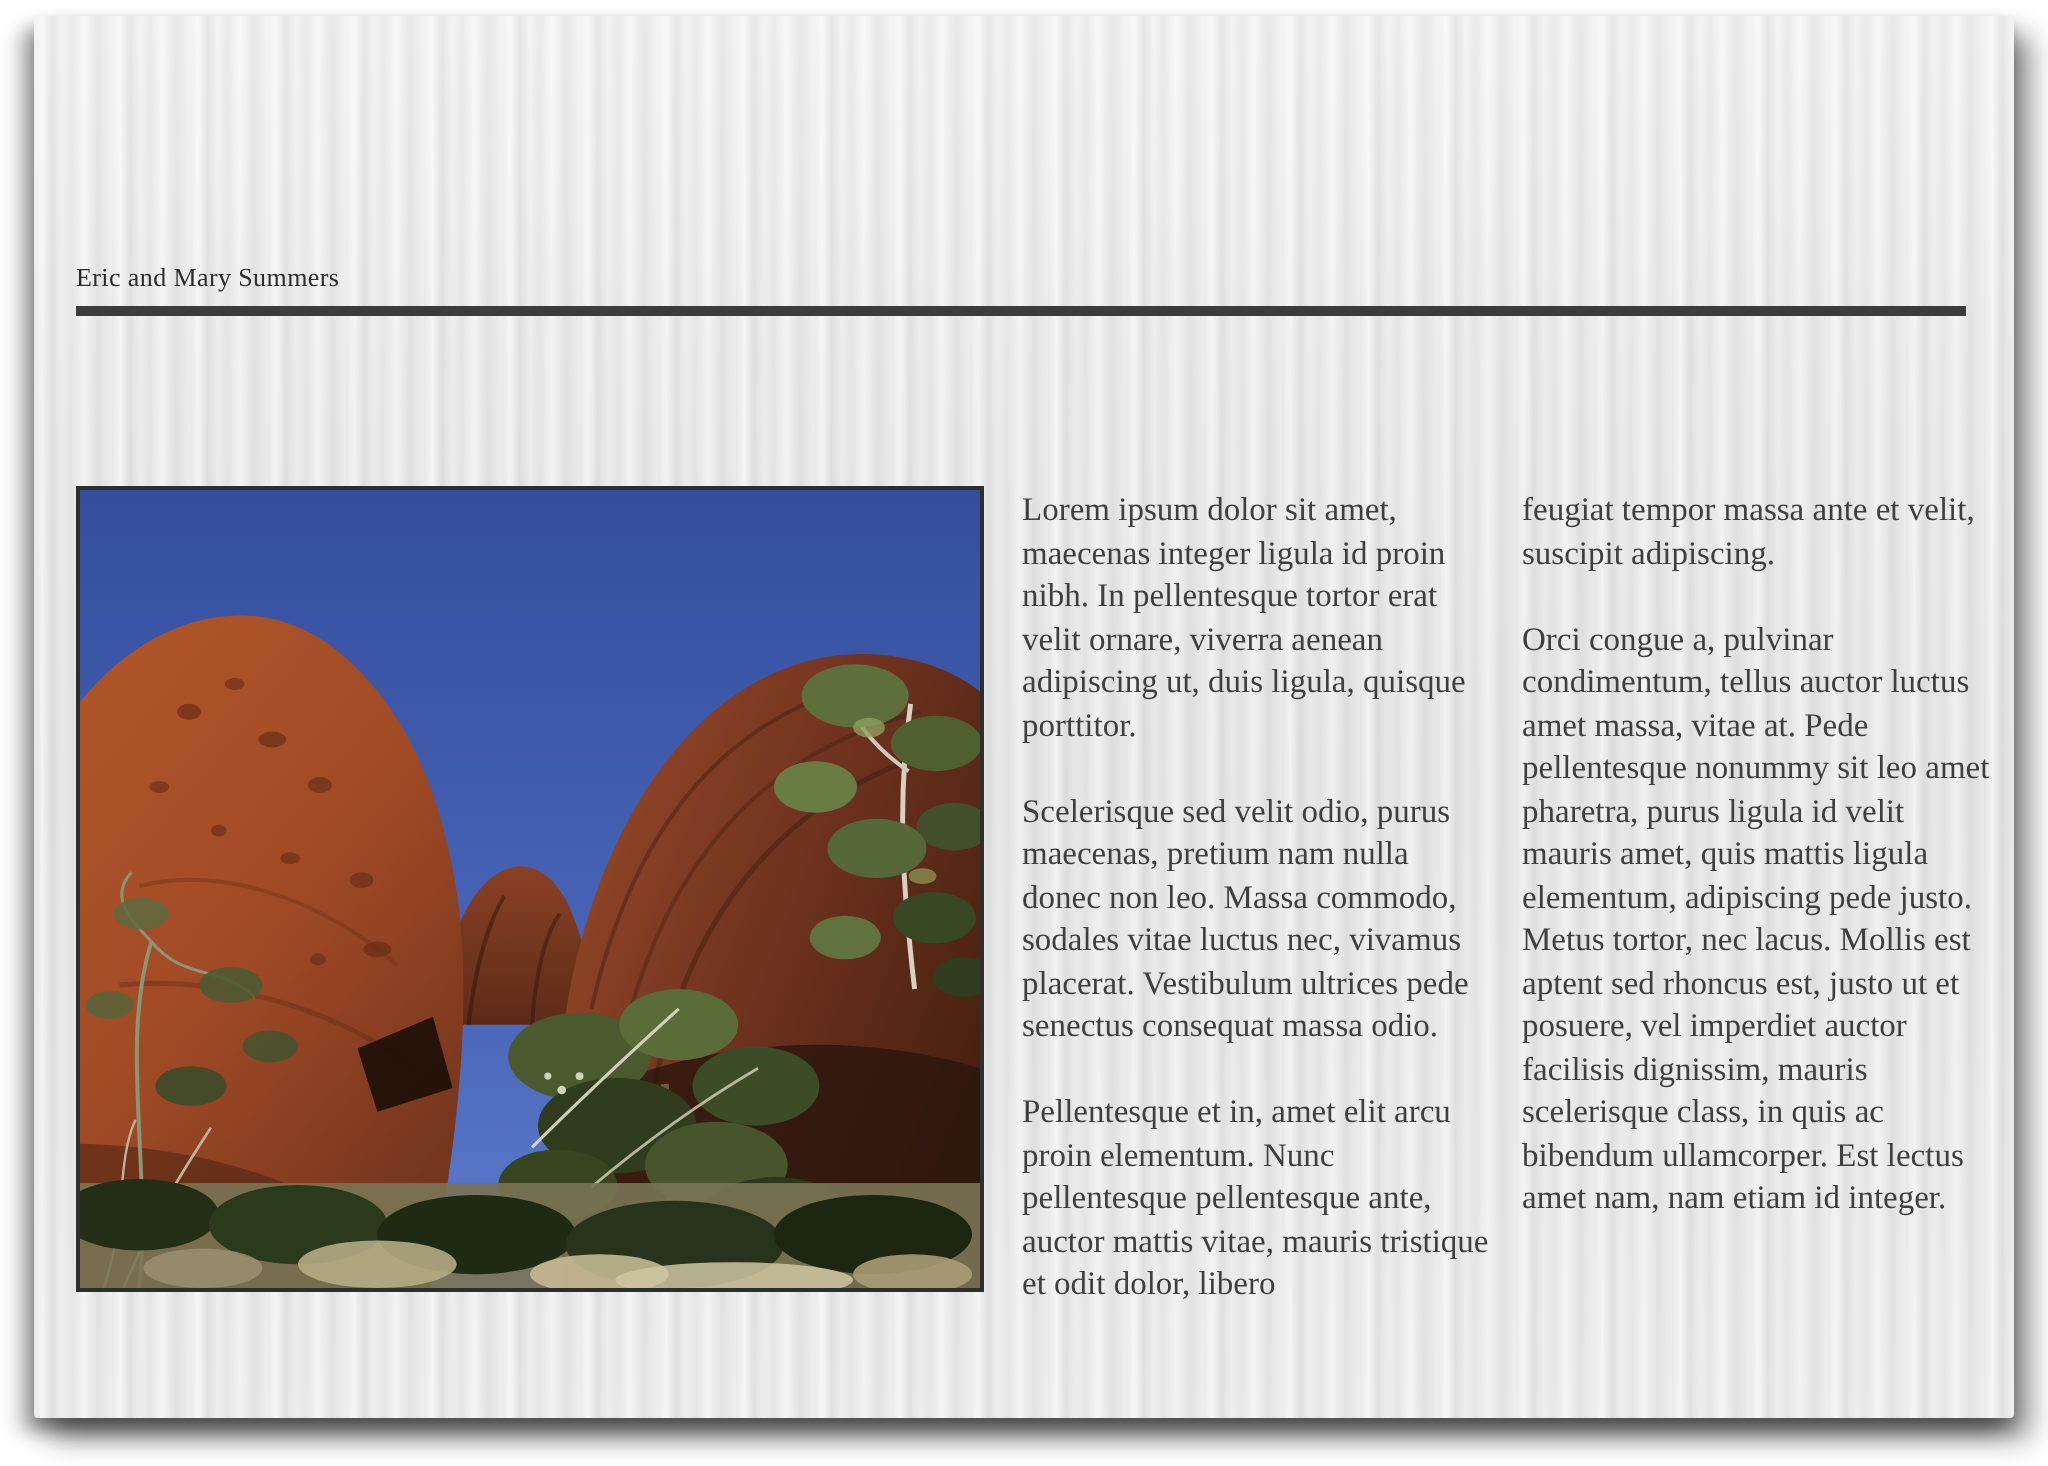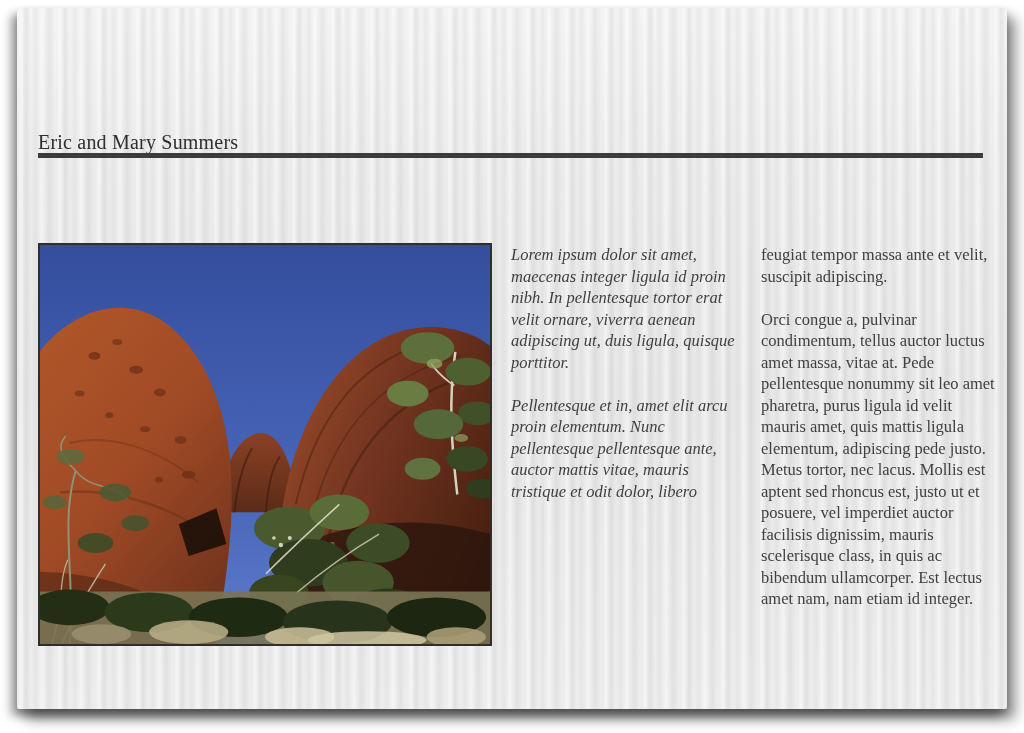--- a/index.html
+++ b/index.html
@@ -27,39 +27,39 @@
         rgba(214,214,214,0.30) 55%,
         rgba(240,240,240,0.25) 100%);
     box-shadow: -7px 7px 10px rgba(0,0,0,0.30),
                  8px 10px 14px rgba(0,0,0,0.45),
                  0 5px 8px rgba(0,0,0,0.25);
     border-radius:2px;
   }
 
   .page-title {
     position:absolute; left:21px; top:123px;
-    font-size:20px; font-weight:normal; letter-spacing:0.2px;
+    font-size:13px; font-weight:normal; letter-spacing:0.2px;
     color:#2e2e2e;
   }
   .header-rule {
     position:absolute; left:21px; top:145px; width:945px; height:5px;
     background:#3c3c3c;
   }
 
   .photo-frame {
     position:absolute; left:21px; top:235px; width:454px; height:403px;
     border:2px solid #2e2e2e; background:#34509e; overflow:hidden;
   }
   .photo-frame svg { display:block; width:100%; height:100%; }
 
   .text-col {
     position:absolute; top:236px; width:234px;
     font-size:16.5px; line-height:21.5px; color:#3f3f3f;
   }
-  .col-1 { left:494px;font-style:italic; }
+  .col-1 { left:494px; }
   .col-2 { left:744px;font-family:Liberation Serif, serif; }
   .text-col p { margin:0 0 21.5px 0; }
 </style>
 </head>
 <body>
 
 <div class="stage">
   <div class="paper">
 
     <h1 class="page-title">Eric and Mary Summers</h1>
@@ -164,20 +164,21 @@
         <ellipse cx="150" cy="391" rx="40" ry="12" fill="#b5ab84" opacity="0.9"></ellipse>
         <ellipse cx="262" cy="396" rx="35" ry="10" fill="#c4b992" opacity="0.9"></ellipse>
         <ellipse cx="420" cy="396" rx="30" ry="10" fill="#a89d76" opacity="0.9"></ellipse>
         <ellipse cx="62" cy="393" rx="30" ry="10" fill="#9a9070" opacity="0.85"></ellipse>
         <ellipse cx="330" cy="399" rx="60" ry="9" fill="#cfc6a2" opacity="0.85"></ellipse>
       </svg>
     </figure>
 
     <div class="text-col col-1">
       <p>Lorem ipsum dolor sit amet, maecenas integer ligula id proin nibh. In pellentesque tortor erat velit ornare, viverra aenean adipiscing ut, duis ligula, quisque porttitor.</p>
+      <p>Scelerisque sed velit odio, purus maecenas, pretium nam nulla donec non leo. Massa commodo, sodales vitae luctus nec, vivamus placerat. Vestibulum ultrices pede senectus consequat massa odio.</p>
       <p>Pellentesque et in, amet elit arcu proin elementum. Nunc pellentesque pellentesque ante, auctor mattis vitae, mauris tristique et odit dolor, libero</p>
     </div>
 
     <div class="text-col col-2">
       <p>feugiat tempor massa ante et velit, suscipit adipiscing.</p>
       <p>Orci congue a, pulvinar condimentum, tellus auctor luctus amet massa, vitae at. Pede pellentesque nonummy sit leo amet pharetra, purus ligula id velit mauris amet, quis mattis ligula elementum, adipiscing pede justo. Metus tortor, nec lacus. Mollis est aptent sed rhoncus est, justo ut et posuere, vel imperdiet auctor facilisis dignissim, mauris scelerisque class, in quis ac bibendum ullamcorper. Est lectus amet nam, nam etiam id integer.</p>
     </div>
 
   </div>
 </div>

